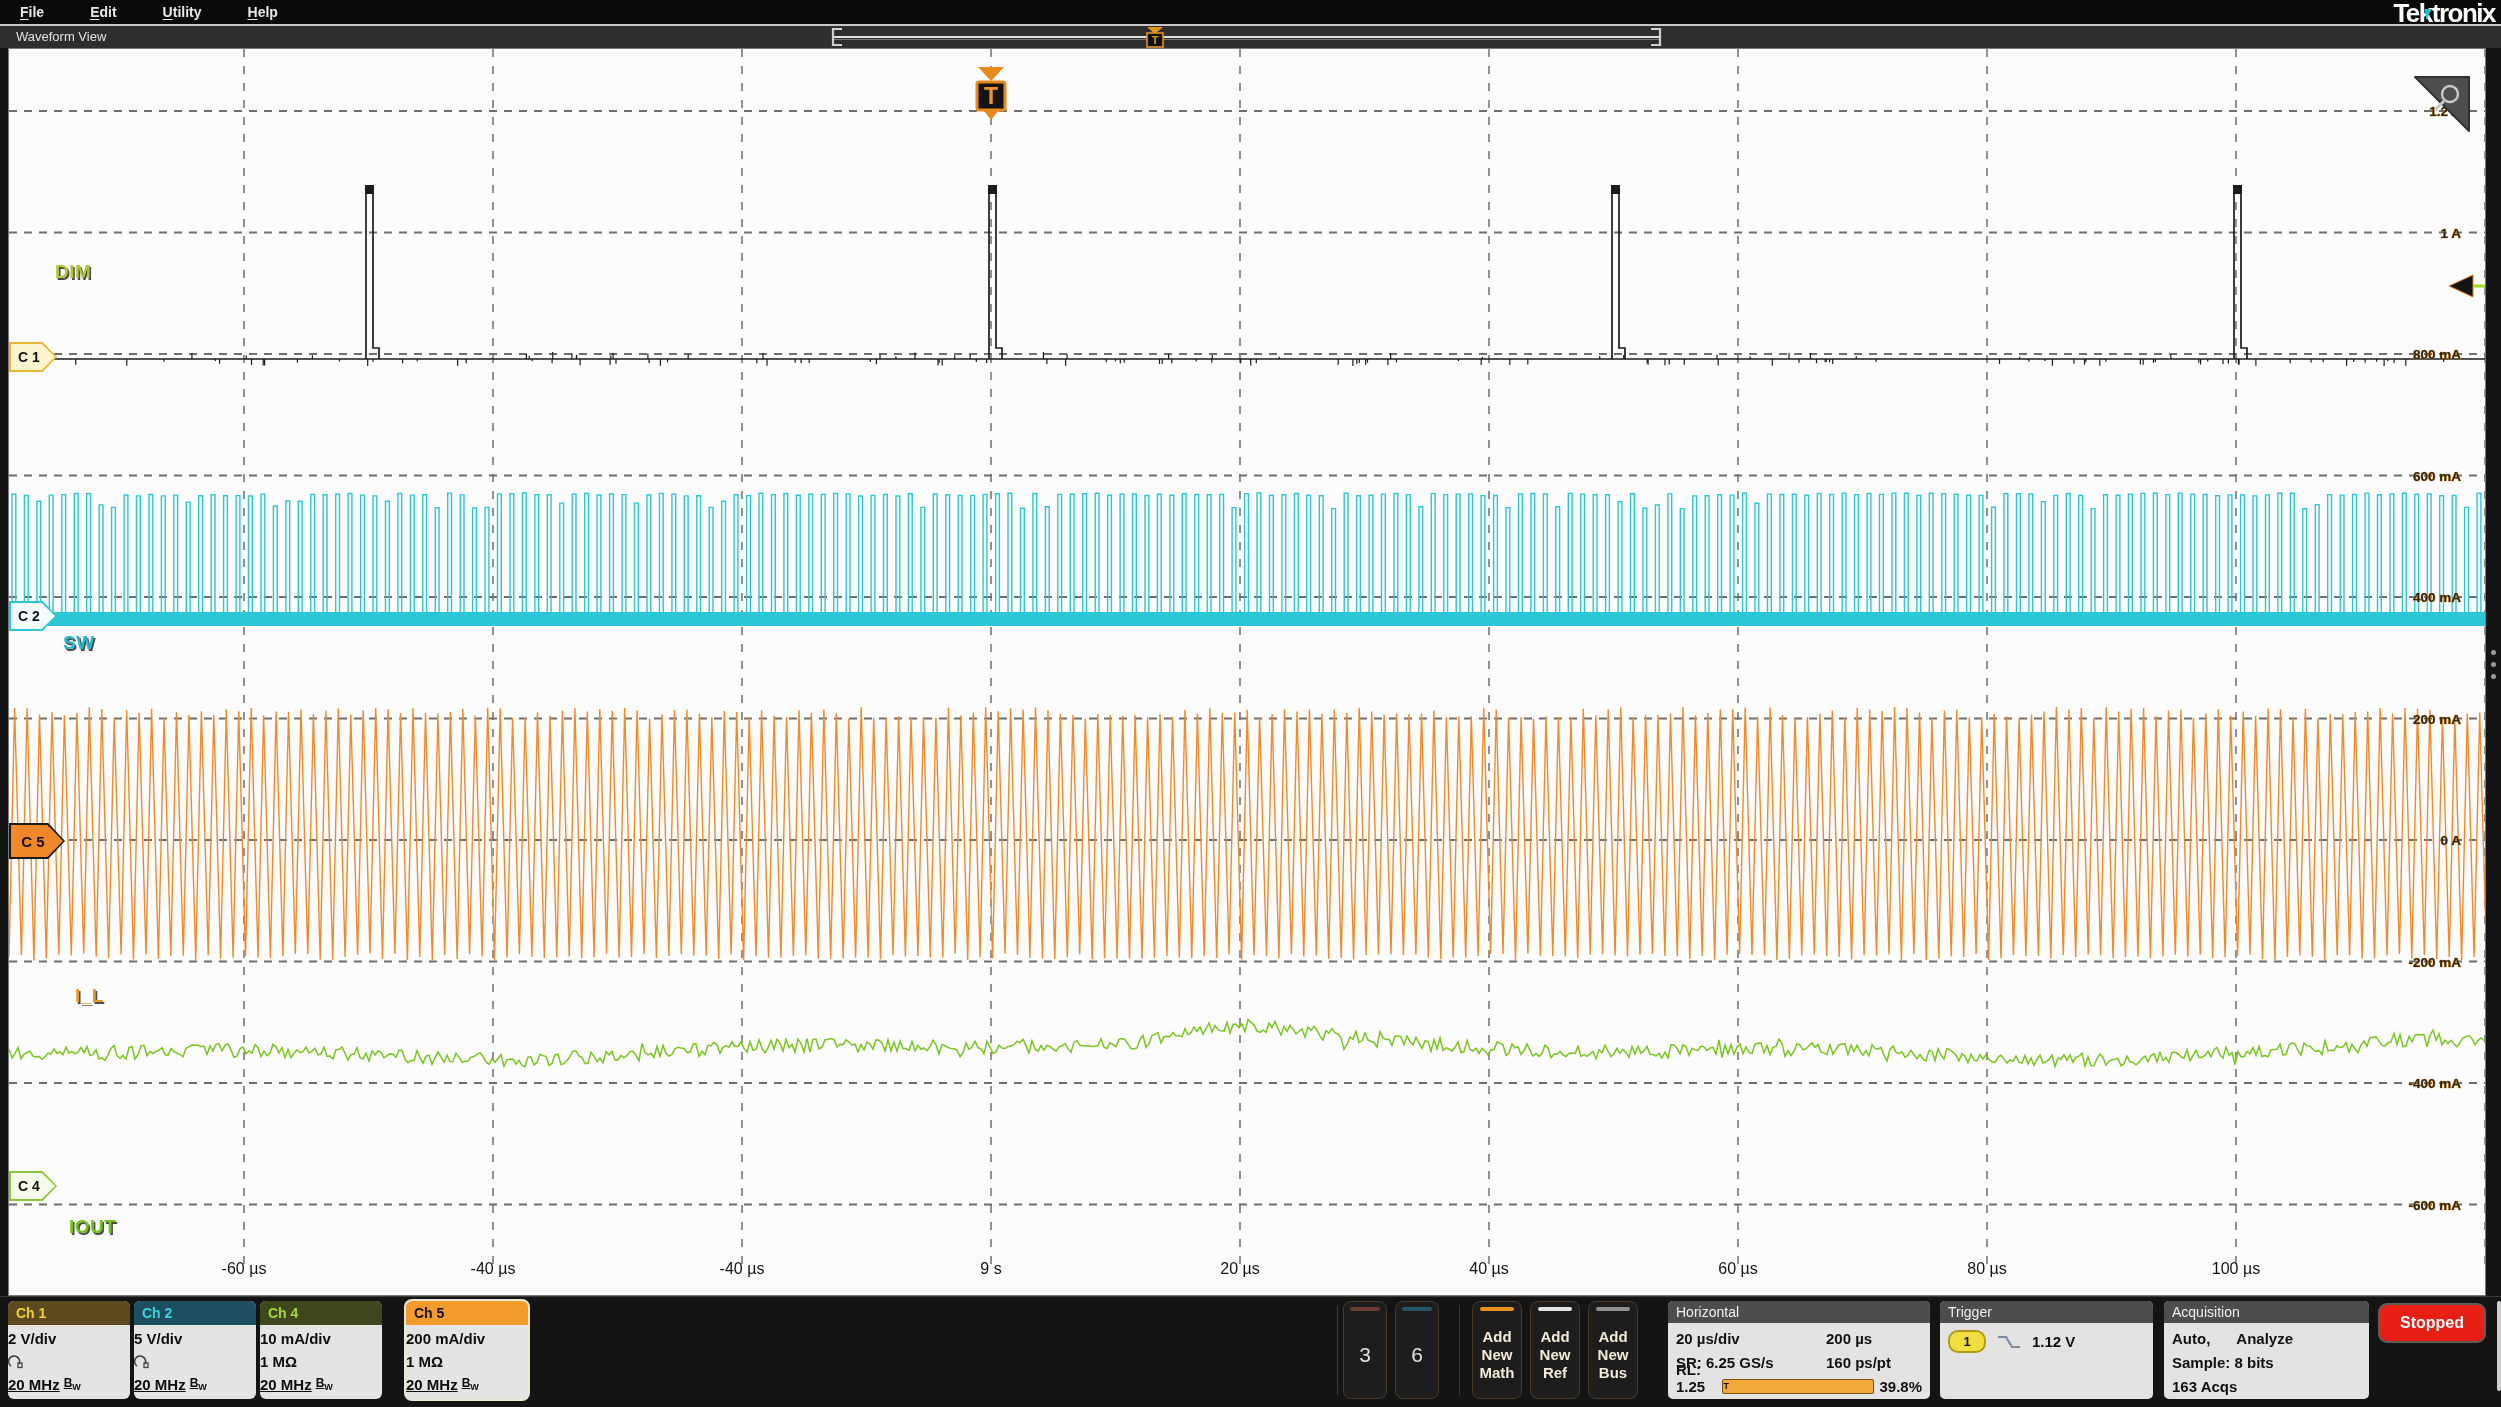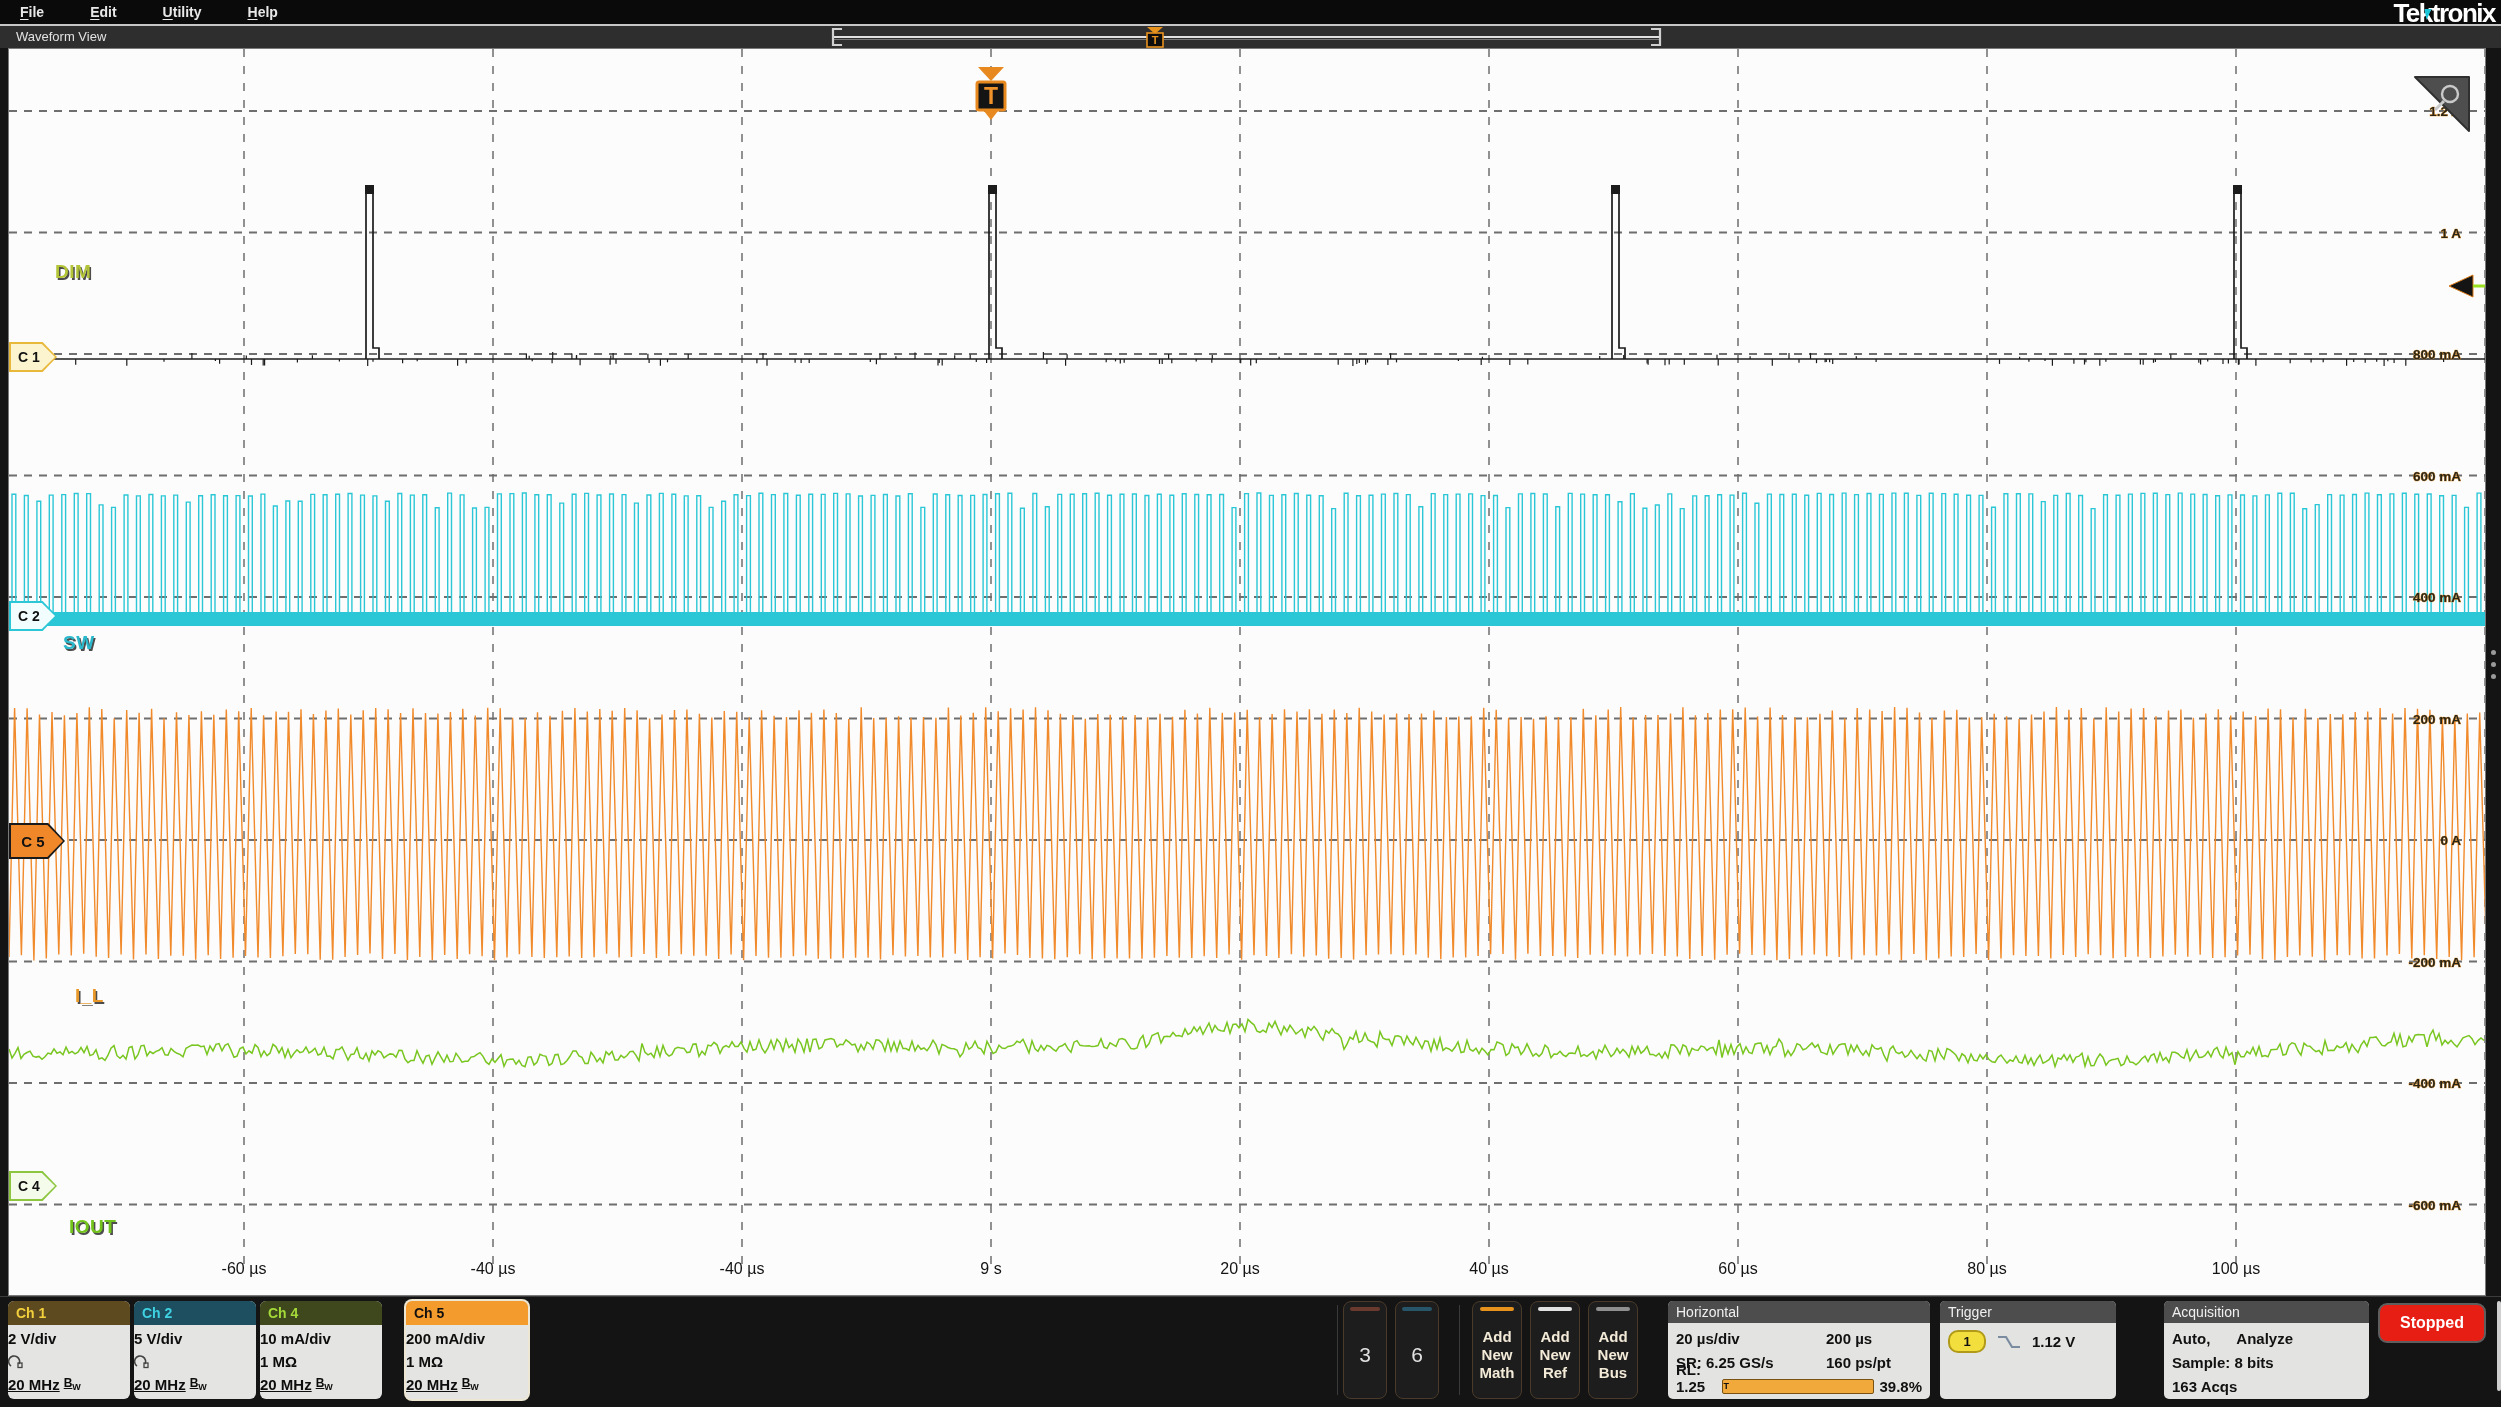--- a/index.html
+++ b/index.html
@@ -82,21 +82,21 @@
   .numbtn .lbl{flex:1;display:flex;align-items:center;}
   .addbtn{position:absolute;top:4px;width:50px;height:98px;background:#1d1d1d;border:1px solid #4a3a2a;
           border-radius:8px;box-sizing:border-box;color:#f3ead8;font-size:15px;font-weight:bold;
           line-height:18px;cursor:pointer;display:flex;flex-direction:column;align-items:center;}
   .addbtn .lines{flex:1;display:flex;flex-direction:column;justify-content:center;align-items:center;}
 
   .panel{position:absolute;top:4px;height:98px;border-radius:5px;overflow:hidden;background:#e3e3e1;cursor:pointer;}
   .p-h{height:22px;background:#4d4d4d;color:#f0f0f0;font-size:14px;display:flex;align-items:center;padding-left:8px;}
   .p-b{padding:3px 8px;color:#111;font-size:15px;font-weight:bold;}
   .p-horizontal{left:1668px;width:262px;}
-  .p-trigger{left:1940px;width:176px;}
+  .p-trigger{left:1940px;width:213px;}
   .p-acquisition{left:2164px;width:205px;}
   .hrow{display:flex;height:24px;align-items:center;}
   .hrow span:first-child{width:150px;}
   .tpos{display:flex;align-items:center;gap:5px;}
   .tposicon{display:inline-flex;width:13px;height:13px;background:#f2a93c;border:1px solid #7a5210;
             border-radius:2px;align-items:center;justify-content:center;font-size:9px;font-weight:bold;color:#111;}
   .trig-row{display:flex;align-items:center;gap:10px;margin-top:4px;}
   .src1{display:inline-block;width:34px;height:19px;line-height:19px;text-align:center;border-radius:10px;
         background:#f2de3c;border:2px solid #b09a18;font-size:13px;font-weight:bold;color:#111;}
   .slope{display:inline-block;}

